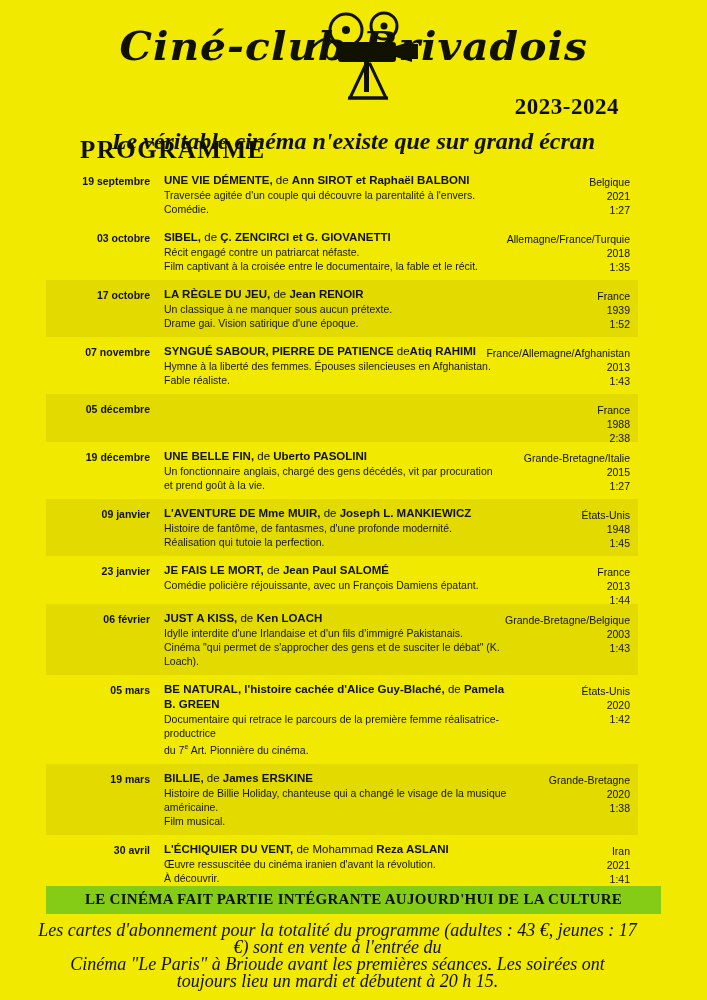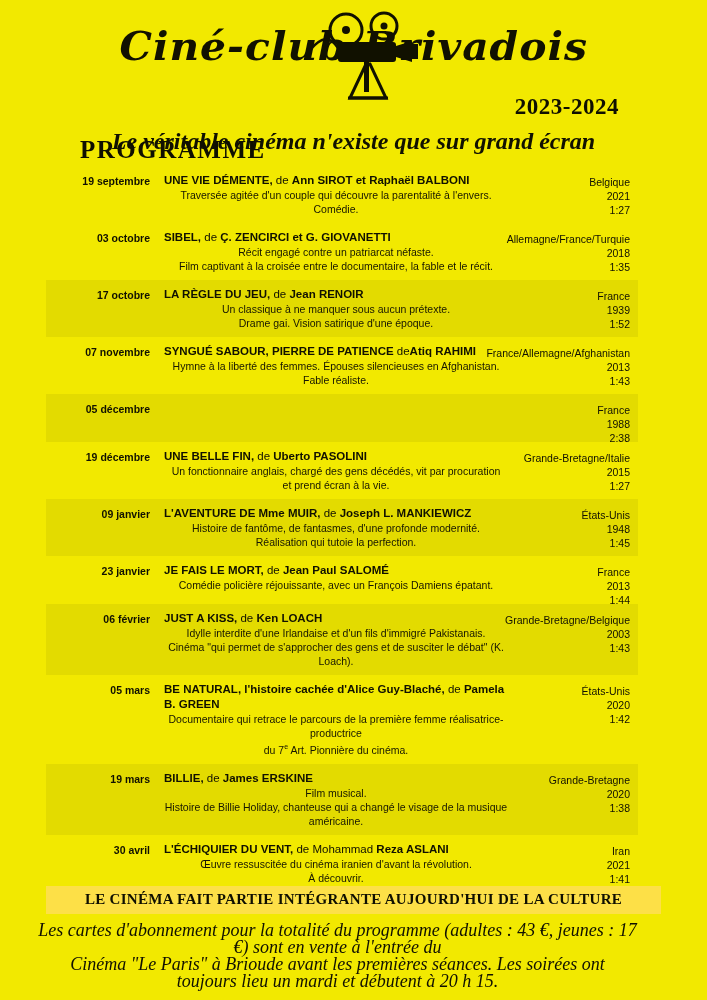--- a/index.html
+++ b/index.html
@@ -132,41 +132,40 @@
     font-weight: normal;
   }
   .film-dir {
     font-weight: bold;
     text-align: right;
   }
   .film-desc {
     font-size: 10.5px;
     line-height: 14px;
     color: #161600;
-    text-align: center;
   }
   .film-meta {
     position: absolute;
     right: 8px;
     top: 9px;
     text-align: right;
     font-size: 10.5px;
     line-height: 14px;
     color: #111100;
   }
   .sup { font-size: 7px; vertical-align: super; }
 
   
   .footer {
     position: absolute;
     left: 0; right: 0;
     bottom: 10px;
   }
   .footer-band {
-    background: #fde047;
+    background: #84cc16;
     margin: 0 46px;
     padding: 5px 0 6px 0;
     text-align: center;
     font-family: "Liberation Serif", serif;
     font-weight: bold;
     font-size: 15px;
     letter-spacing: 0.3px;
     color: #0f0f00;
   }
   .footer-note {
@@ -275,21 +274,21 @@
           <div>France</div>
           <div>1988</div>
           <div>2:38</div>
         </div>
       </div>
       <div class="film">
         <div class="film-date">19 décembre</div>
         <div class="film-body">
           <div class="film-title-line"><span class="film-title">UNE BELLE FIN,</span><span class="film-dir-pre"> de </span><span class="film-dir">Uberto PASOLINI</span></div>
           <div class="film-desc">Un fonctionnaire anglais, chargé des gens décédés, vit par procuration</div>
-          <div class="film-desc">et prend écran à la vie.</div>
+          <div class="film-desc">et prend goût à la vie.</div>
         </div>
         <div class="film-meta">
           <div>Grande-Bretagne/Italie</div>
           <div>2015</div>
           <div>1:27</div>
         </div>
       </div>
       <div class="film shade">
         <div class="film-date">09 janvier</div>
         <div class="film-body">
@@ -338,22 +337,22 @@
         <div class="film-meta">
           <div>États-Unis</div>
           <div>2020</div>
           <div>1:42</div>
         </div>
       </div>
       <div class="film shade">
         <div class="film-date">19 mars</div>
         <div class="film-body">
           <div class="film-title-line"><span class="film-title">BILLIE,</span><span class="film-dir-pre"> de </span><span class="film-dir">James ERSKINE</span></div>
+          <div class="film-desc">Histoire de Billie Holiday, chanteuse qui a changé le visage de la musique américaine.</div>
           <div class="film-desc">Film musical.</div>
-          <div class="film-desc">Histoire de Billie Holiday, chanteuse qui a changé le visage de la musique américaine.</div>
         </div>
         <div class="film-meta">
           <div>Grande-Bretagne</div>
           <div>2020</div>
           <div>1:38</div>
         </div>
       </div>
       <div class="film">
         <div class="film-date">30 avril</div>
         <div class="film-body">

